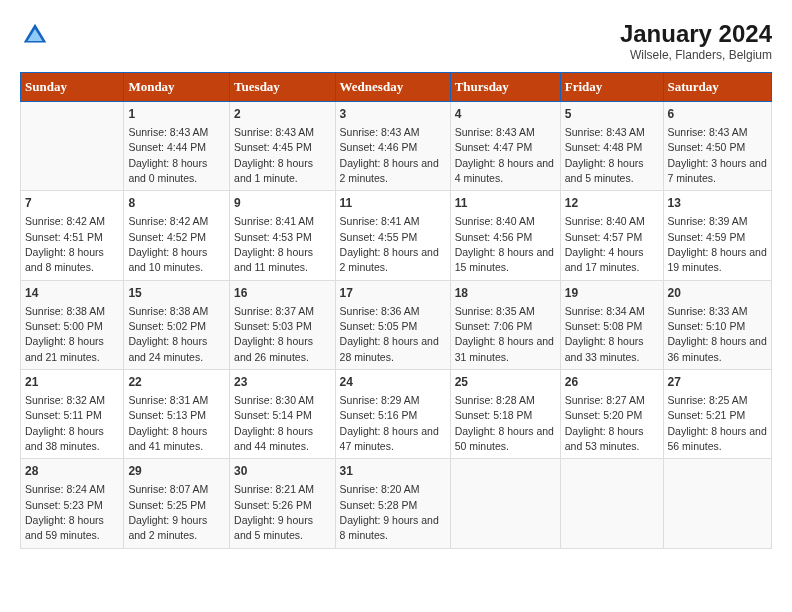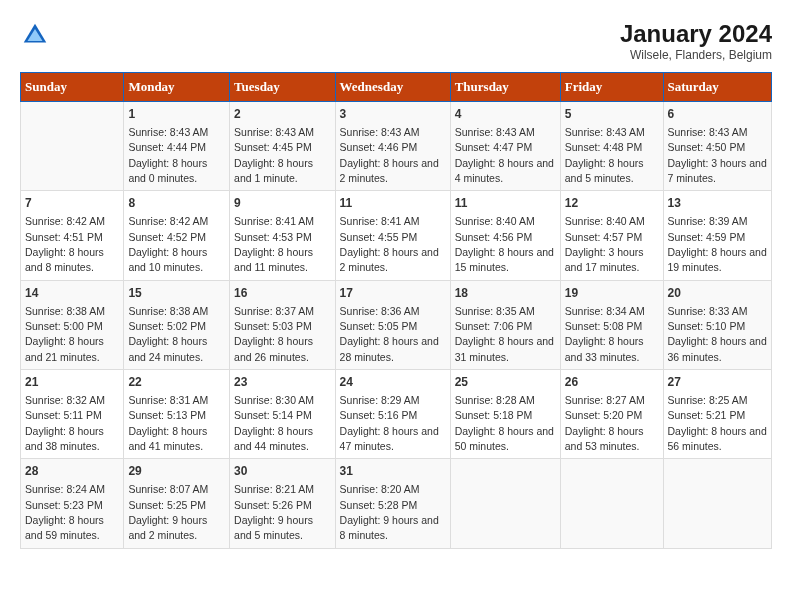--- a/index.html
+++ b/index.html
@@ -127,21 +127,21 @@
         <td><span class="day-num">4</span><span class="day-info">Sunrise: 8:43 AM</span><br><span class="day-info">Sunset: 4:47 PM</span><br><span class="day-info">Daylight: 8 hours and 4 minutes.</span></td>
         <td><span class="day-num">5</span><span class="day-info">Sunrise: 8:43 AM</span><br><span class="day-info">Sunset: 4:48 PM</span><br><span class="day-info">Daylight: 8 hours and 5 minutes.</span></td>
         <td><span class="day-num">6</span><span class="day-info">Sunrise: 8:43 AM</span><br><span class="day-info">Sunset: 4:50 PM</span><br><span class="day-info">Daylight: 3 hours and 7 minutes.</span></td>
       </tr>
       <tr>
         <td><span class="day-num">7</span><span class="day-info">Sunrise: 8:42 AM</span><br><span class="day-info">Sunset: 4:51 PM</span><br><span class="day-info">Daylight: 8 hours and 8 minutes.</span></td>
         <td><span class="day-num">8</span><span class="day-info">Sunrise: 8:42 AM</span><br><span class="day-info">Sunset: 4:52 PM</span><br><span class="day-info">Daylight: 8 hours and 10 minutes.</span></td>
         <td><span class="day-num">9</span><span class="day-info">Sunrise: 8:41 AM</span><br><span class="day-info">Sunset: 4:53 PM</span><br><span class="day-info">Daylight: 8 hours and 11 minutes.</span></td>
         <td><span class="day-num">11</span><span class="day-info">Sunrise: 8:41 AM</span><br><span class="day-info">Sunset: 4:55 PM</span><br><span class="day-info">Daylight: 8 hours and 2 minutes.</span></td>
         <td><span class="day-num">11</span><span class="day-info">Sunrise: 8:40 AM</span><br><span class="day-info">Sunset: 4:56 PM</span><br><span class="day-info">Daylight: 8 hours and 15 minutes.</span></td>
-        <td><span class="day-num">12</span><span class="day-info">Sunrise: 8:40 AM</span><br><span class="day-info">Sunset: 4:57 PM</span><br><span class="day-info">Daylight: 3 hours and 17 minutes.</span></td>
+        <td><span class="day-num">12</span><span class="day-info">Sunrise: 8:40 AM</span><br><span class="day-info">Sunset: 4:57 PM</span><br><span class="day-info">Daylight: 4 hours and 17 minutes.</span></td>
         <td><span class="day-num">13</span><span class="day-info">Sunrise: 8:39 AM</span><br><span class="day-info">Sunset: 4:59 PM</span><br><span class="day-info">Daylight: 8 hours and 19 minutes.</span></td>
       </tr>
       <tr>
         <td><span class="day-num">14</span><span class="day-info">Sunrise: 8:38 AM</span><br><span class="day-info">Sunset: 5:00 PM</span><br><span class="day-info">Daylight: 8 hours and 21 minutes.</span></td>
         <td><span class="day-num">15</span><span class="day-info">Sunrise: 8:38 AM</span><br><span class="day-info">Sunset: 5:02 PM</span><br><span class="day-info">Daylight: 8 hours and 24 minutes.</span></td>
         <td><span class="day-num">16</span><span class="day-info">Sunrise: 8:37 AM</span><br><span class="day-info">Sunset: 5:03 PM</span><br><span class="day-info">Daylight: 8 hours and 26 minutes.</span></td>
         <td><span class="day-num">17</span><span class="day-info">Sunrise: 8:36 AM</span><br><span class="day-info">Sunset: 5:05 PM</span><br><span class="day-info">Daylight: 8 hours and 28 minutes.</span></td>
         <td><span class="day-num">18</span><span class="day-info">Sunrise: 8:35 AM</span><br><span class="day-info">Sunset: 7:06 PM</span><br><span class="day-info">Daylight: 8 hours and 31 minutes.</span></td>
         <td><span class="day-num">19</span><span class="day-info">Sunrise: 8:34 AM</span><br><span class="day-info">Sunset: 5:08 PM</span><br><span class="day-info">Daylight: 8 hours and 33 minutes.</span></td>
         <td><span class="day-num">20</span><span class="day-info">Sunrise: 8:33 AM</span><br><span class="day-info">Sunset: 5:10 PM</span><br><span class="day-info">Daylight: 8 hours and 36 minutes.</span></td>

